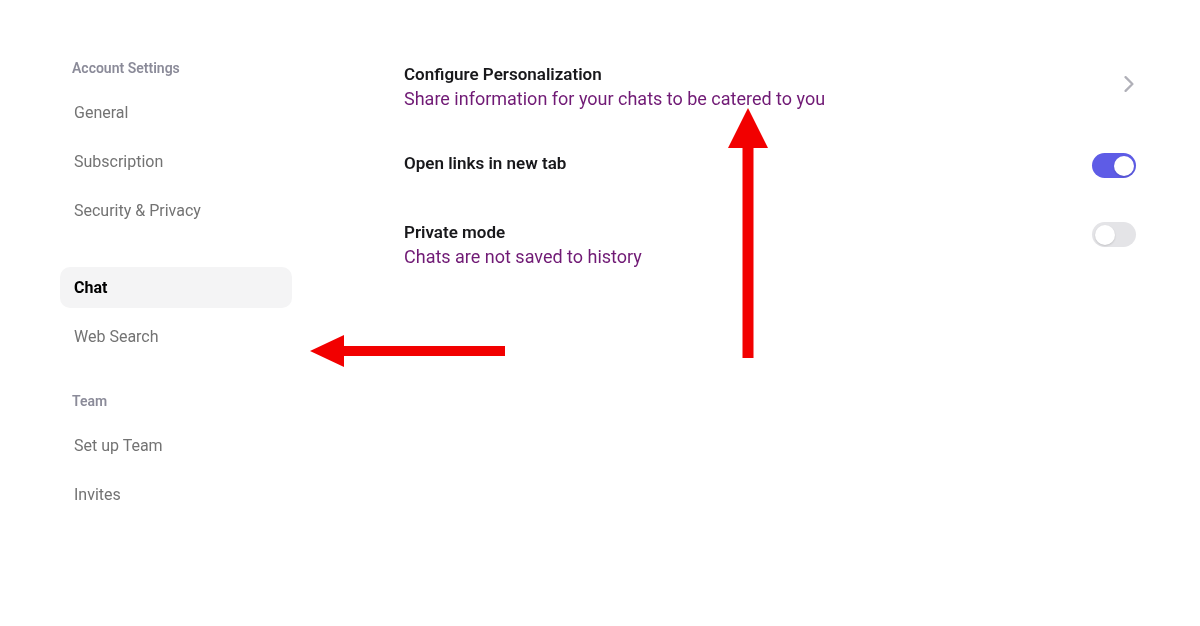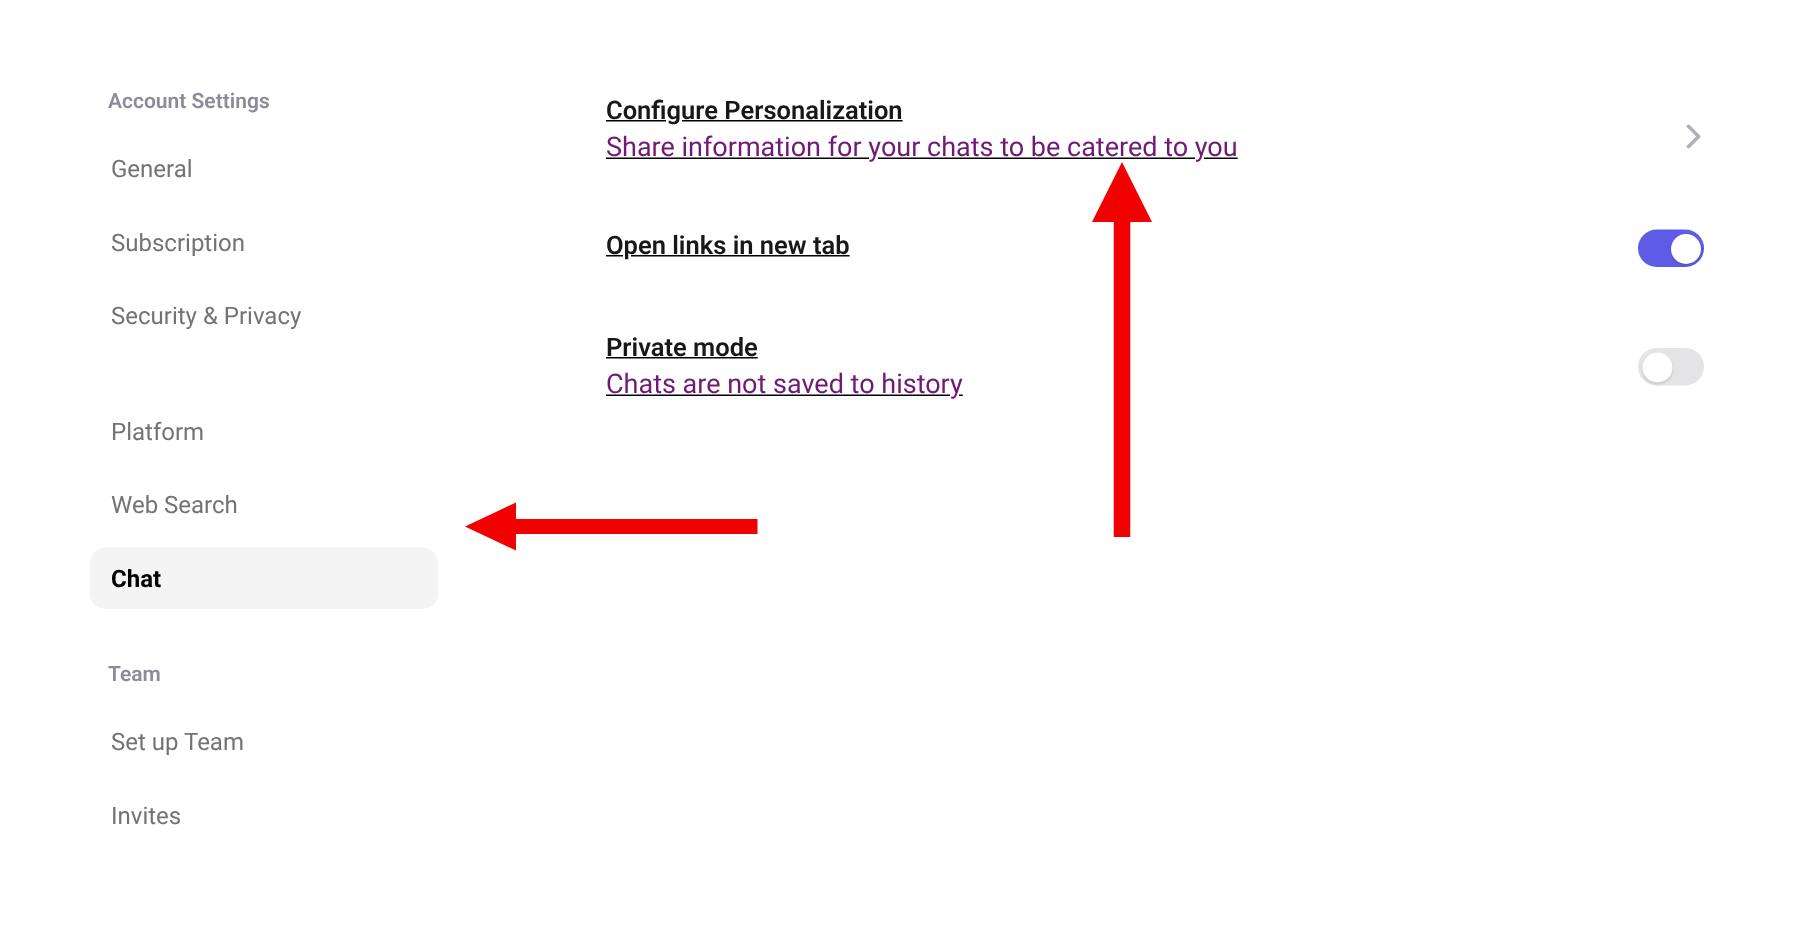--- a/index.html
+++ b/index.html
@@ -50,23 +50,22 @@
       color: #000;
     }
     .main {
       flex: 1;
       padding-left: 60px;
       padding-top: 4px;
     }
     .setting-row {
       display: flex;
       justify-content: space-between;
-      align-items: center;
+      align-items: flex-start;
       margin-bottom: 44px;
-      text-decoration: underline;
     }
     .setting-left {
       flex: 1;
     }
     .setting-title {
       font-size: 17px;
       font-weight: 600;
       color: #18181b;
       margin-bottom: 4px;
     }
@@ -125,23 +124,22 @@
   <div class="sidebar">
 
     <div class="sidebar-section">
       <div class="sidebar-heading">Account Settings</div>
       <div class="sidebar-item">General</div>
       <div class="sidebar-item">Subscription</div>
       <div class="sidebar-item">Security &amp; Privacy</div>
     </div>
 
     <div class="sidebar-section">
-      <div class="sidebar-item">Platform</div>
+      <div class="sidebar-item active">Chat</div>
       <div class="sidebar-item">Web Search</div>
-      <div class="sidebar-item active">Chat</div>
     </div>
 
     <div class="sidebar-section">
       <div class="sidebar-heading">Team</div>
       <div class="sidebar-item">Set up Team</div>
       <div class="sidebar-item">Invites</div>
     </div>
 
   </div>
 

